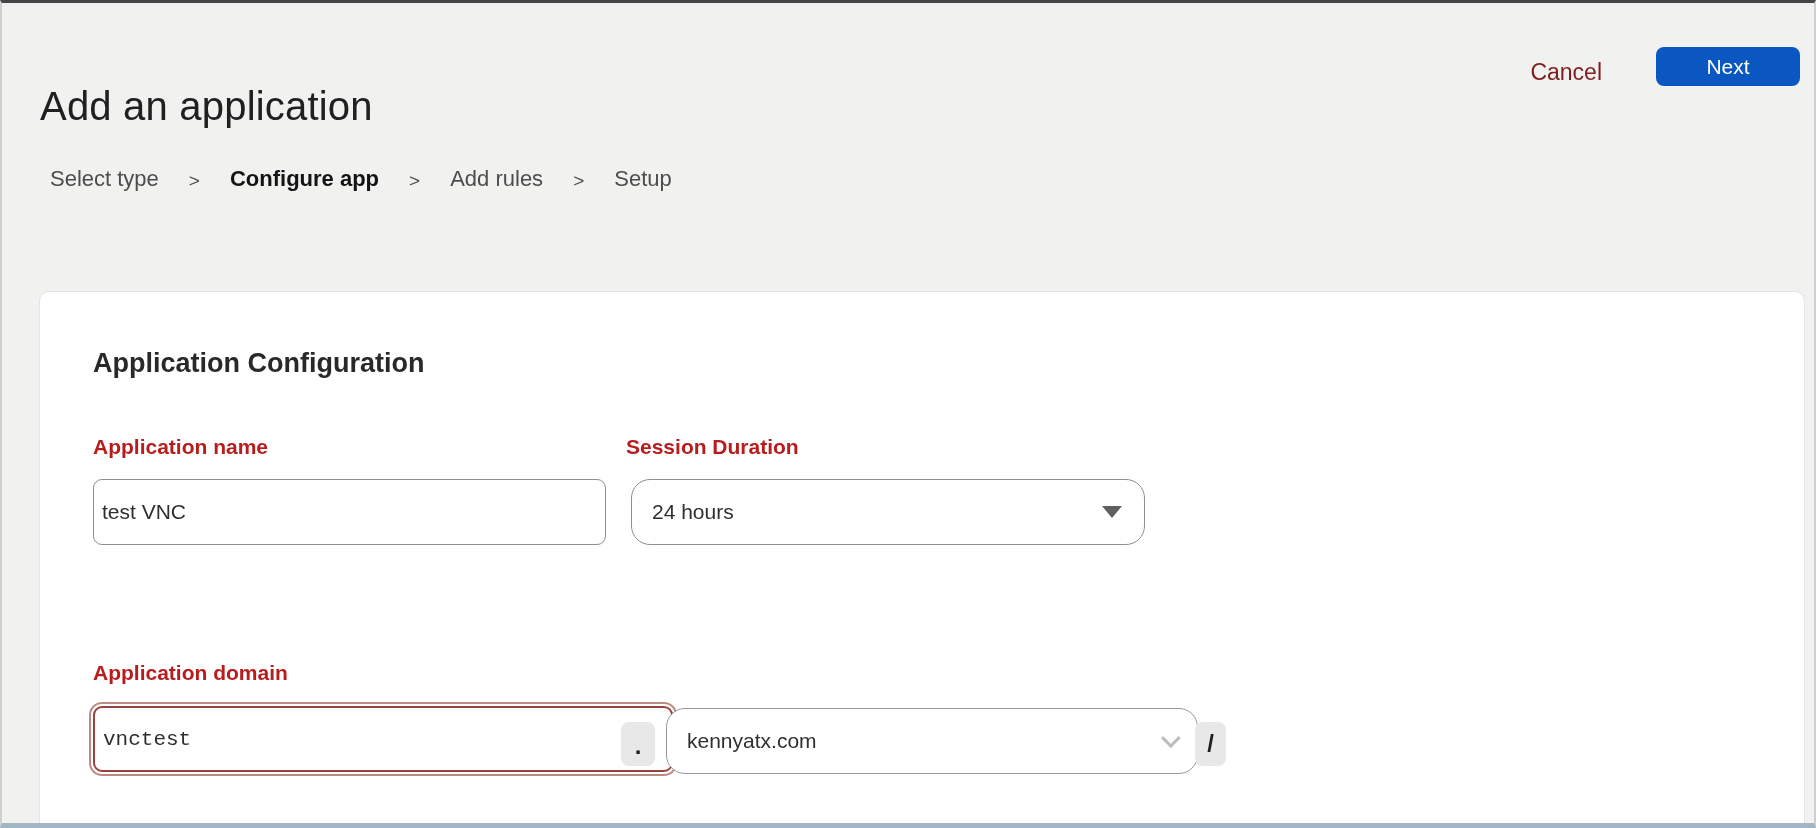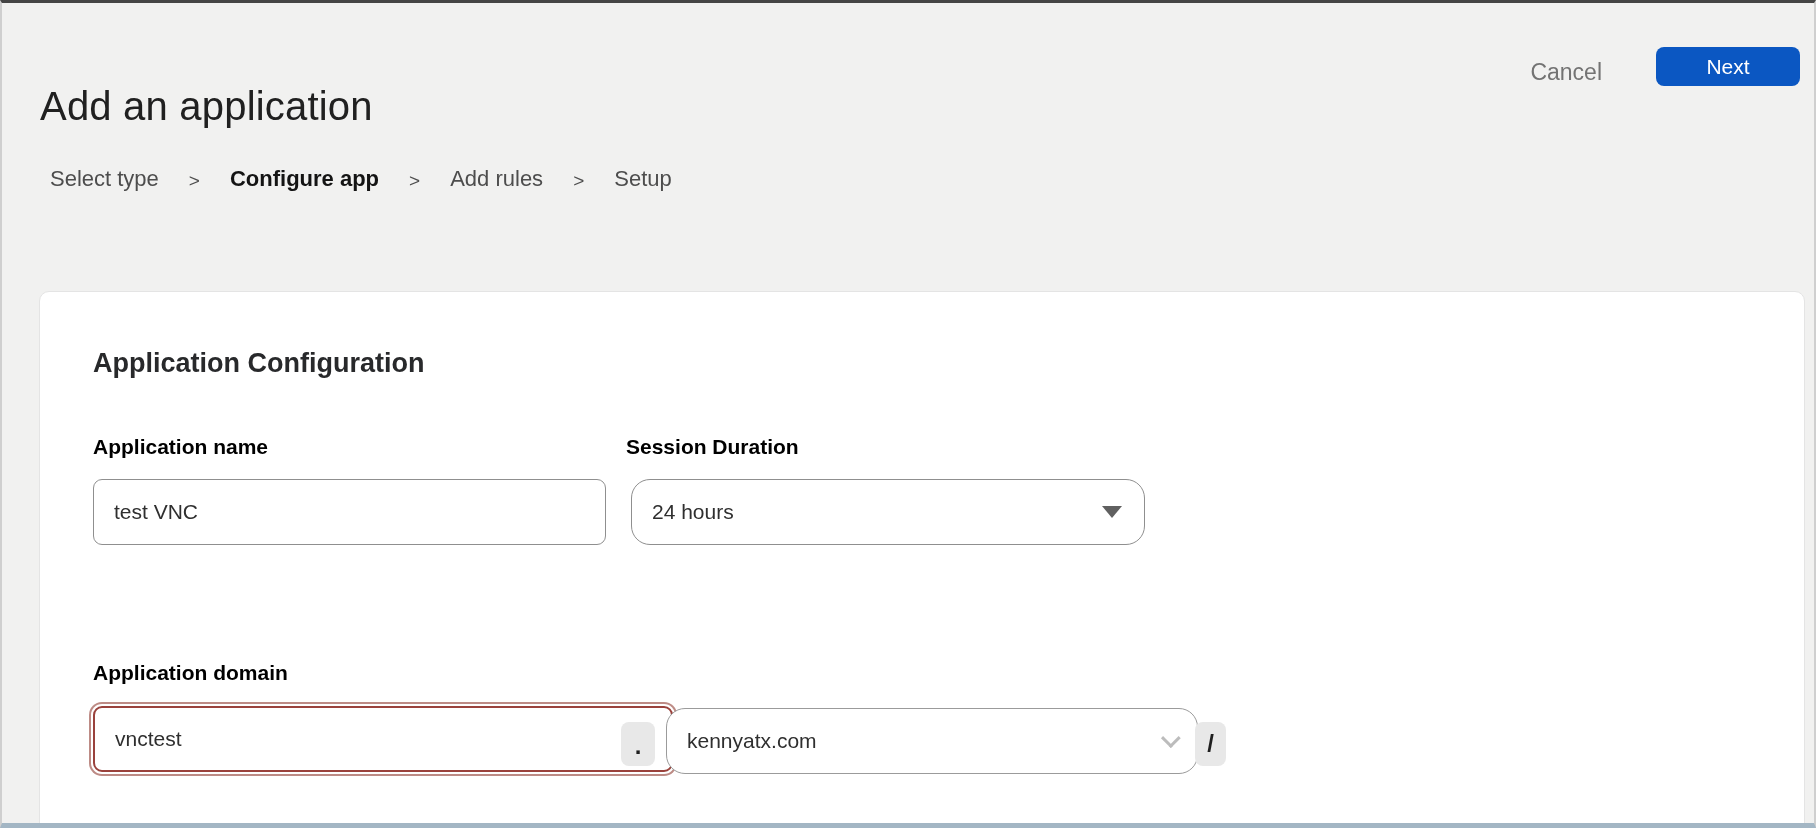--- a/index.html
+++ b/index.html
@@ -16,21 +16,21 @@
     overflow:hidden;
   }
 
   
   .page-title {
     position:absolute; left:38px; top:34px;
     font-size:40px; font-weight:400; color:#202020; letter-spacing:0.2px;margin-top:47px;
   }
   .cancel-link {
     position:absolute; right:212px; top:56px;
-    font-size:23px; color:#737373; cursor:pointer;
+    font-size:23px; color:#7f1d1d; cursor:pointer;
   }
   .next-btn {
     position:absolute; right:14px; top:44px;
     width:144px; height:39px;
     background:#0b57c2; color:#ffffff;
     border:none; border-radius:8px;
     font-size:21px; font-family:inherit; cursor:pointer;
   }
 
   
@@ -48,40 +48,41 @@
     position:absolute; left:37px; top:288px; width:1766px; bottom:-6px;
     background:#ffffff; border:1px solid #e4e4e4;
     border-radius:10px 10px 0 0;
   }
   .section-title {
     position:absolute; left:53px; top:56px;
     font-size:27px; font-weight:700; color:#28292b;
   }
 
   .field-label {
-    position:absolute; font-size:21px; font-weight:700; color:#000000;
+    position:absolute; font-size:21px; font-weight:700; color:#b91c1c;
   }
   .lbl-name      { left:53px;  top:143px; }
   .lbl-duration  { left:586px; top:143px; }
   .lbl-domain    { left:53px;  top:369px; }
 
   .txt-input {
     position:absolute; height:66px;
     border:1px solid #8f8f8f; border-radius:9px;
     background:#fff; font-family:inherit;
-    font-size:21px; color:#2f2f2f; padding:0 20px;
+    font-size:21px; color:#2f2f2f; padding:0 8px;
     outline:none;
   }
   .txt-input::placeholder { color:#8b8b8b; }
 
   .input-name   { left:53px;  top:187px; width:513px; }
   .input-domain {
     left:53px; top:414px; width:580px;
     border:2px solid #9a423c;
     box-shadow:0 0 0 2px #ffffff, 0 0 0 4px #bd8b85;
+    font-family:Liberation Mono, monospace;
   }
   .input-path   { left:1200px; top:418px; width:513px; }
 
   .select-box {
     position:absolute; height:66px;
     border:1px solid #8f8f8f; border-radius:19px; background:#fff;
     display:flex; align-items:center; justify-content:space-between;
     padding:0 22px 0 20px;
     font-size:21px; color:#2f2f2f; cursor:pointer;
   }

